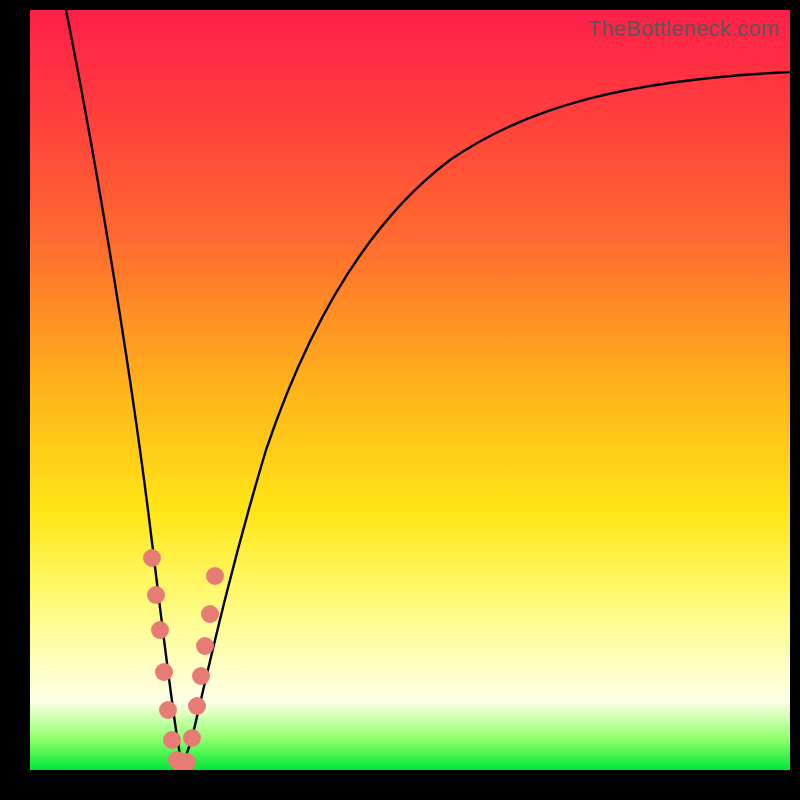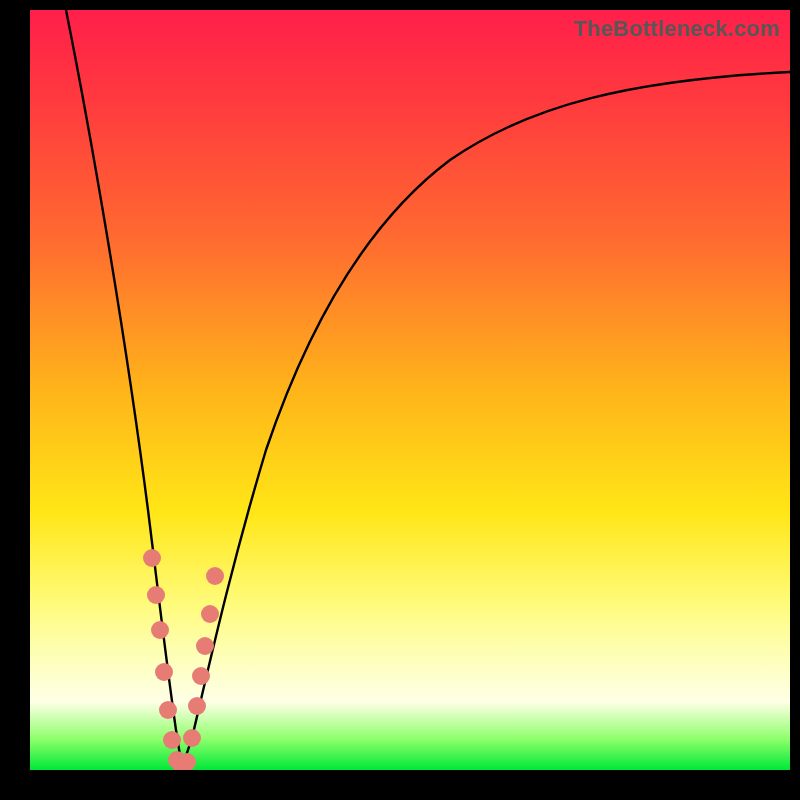--- a/index.html
+++ b/index.html
@@ -37,21 +37,21 @@
       #8cff6a 96%,
       #00e838 100%
     );
   }
   .watermark {
     position: absolute;
     top: 6px;
     right: 10px;
     font-family: Arial, Helvetica, sans-serif;
     font-size: 22px;
-    font-weight: 700;
+    font-weight: 400;
     color: #575757;
     letter-spacing: 0.2px;
     user-select: none;
   }
   svg.curve {
     position: absolute;
     left: 0;
     top: 0;
     width: 760px;
     height: 760px;

